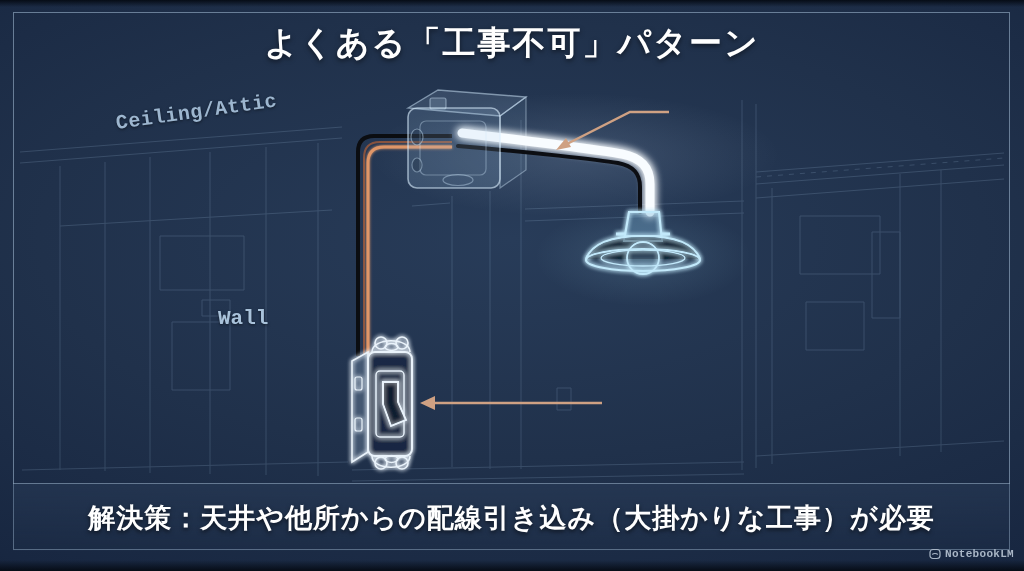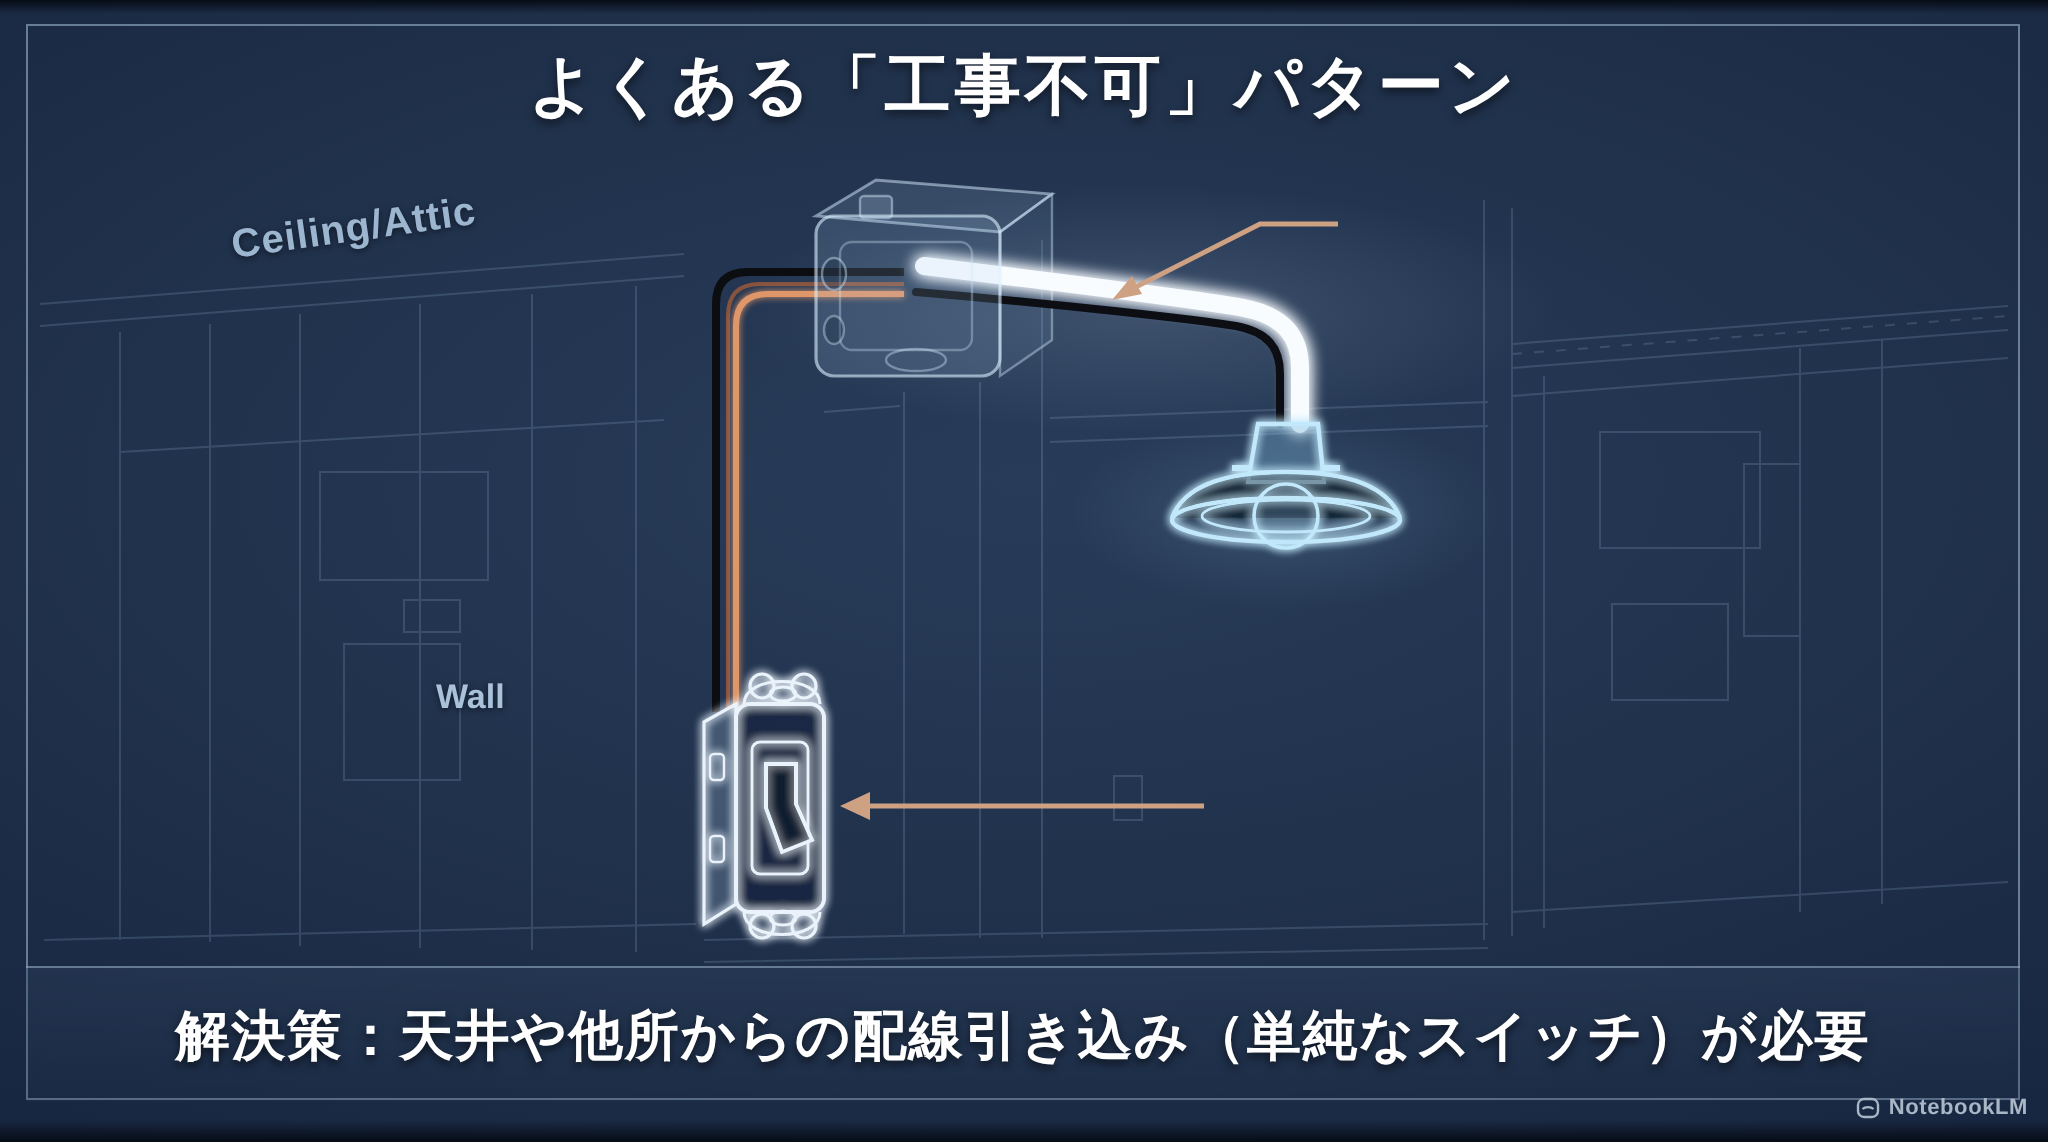--- a/index.html
+++ b/index.html
@@ -1,32 +1,32 @@
 <!DOCTYPE html>
 <html><head>
 <meta charset="utf-8">
 <style>
   html,body{margin:0;padding:0;background:#070d18;}
   .stage{
     position:relative;width:1024px;height:571px;overflow:hidden;
-    font-family:Liberation Sans, sans-serif;
+    font-family:Liberation Mono, monospace;
     background:radial-gradient(115% 95% at 50% 42%, #283c59 0%, #20314b 40%, #182741 72%, #0f1b2e 100%);
   }
   .edge-top{position:absolute;left:0;top:0;right:0;height:7px;background:linear-gradient(#060c16,rgba(6,12,22,0));}
   .edge-bottom{position:absolute;left:0;bottom:0;right:0;height:11px;background:linear-gradient(rgba(6,12,22,0),#060c16);}
   .frame{position:absolute;left:13px;top:12px;right:14px;bottom:21px;border:1.5px solid rgba(160,184,208,.58);pointer-events:none;}
   .title{
     position:absolute;top:21px;left:0;right:0;text-align:center;
     font-size:33px;font-weight:bold;color:#ffffff;letter-spacing:2px;
     text-shadow:0 2px 5px rgba(0,0,0,.55);
   }
   .diagram-svg{position:absolute;left:0;top:0;}
   .scene-label{position:absolute;color:#a9c2da;font-weight:600;text-shadow:0 1px 3px rgba(0,0,0,.5);}
   .label-ceiling{left:116px;top:112px;font-size:20px;color:#9db6cf;transform:rotate(-8deg);transform-origin:left center;letter-spacing:.5px;}
-  .label-wall{left:218px;top:307px;font-size:17px;margin-top:32px;}
+  .label-wall{left:218px;top:307px;font-size:21px;}
   .annotation{position:absolute;font-size:19px;font-weight:700;line-height:27px;text-shadow:0 1px 3px rgba(0,0,0,.65);}
   .ann-top{left:676px;top:99px;color:#ecdcc6;}
   .ann-bottom{left:604px;top:387px;color:#e6c6a6;}
   .solution-bar{
     position:absolute;left:13px;right:14px;top:483px;height:67px;
     display:flex;align-items:center;justify-content:center;
     background:linear-gradient(rgba(46,66,95,.38),rgba(32,50,76,.22));
     border-top:1.5px solid rgba(160,184,208,.55);
   }
   .solution-text{font-size:27px;font-weight:bold;color:#ffffff;letter-spacing:1px;text-shadow:0 2px 4px rgba(0,0,0,.6);}
@@ -159,21 +159,21 @@
   <div class="title">よくある「工事不可」パターン</div>
 
   <div class="scene-label label-ceiling">Ceiling/Attic</div>
   <div class="scene-label label-wall">Wall</div>
 
 
   <div class="annotation ann-bottom">
   </div>
 
   <div class="solution-bar">
-    <div class="solution-text">解決策：天井や他所からの配線引き込み（単純なスイッチ）が必要</div>
+    <div class="solution-text">解決策：天井や他所からの配線引き込み（大掛かりな工事）が必要</div>
   </div>
 
   <div class="watermark">
     <svg width="12" height="12" viewBox="0 0 24 24">
       <rect x="2" y="3" width="20" height="18" rx="6" fill="none" stroke="#a9b6c6" stroke-width="2.4"></rect>
       <path d="M6.5 13 C9 10.5 15 10.5 17.5 13" fill="none" stroke="#a9b6c6" stroke-width="2.2"></path>
     </svg>
     <span>NotebookLM</span>
   </div>
 

